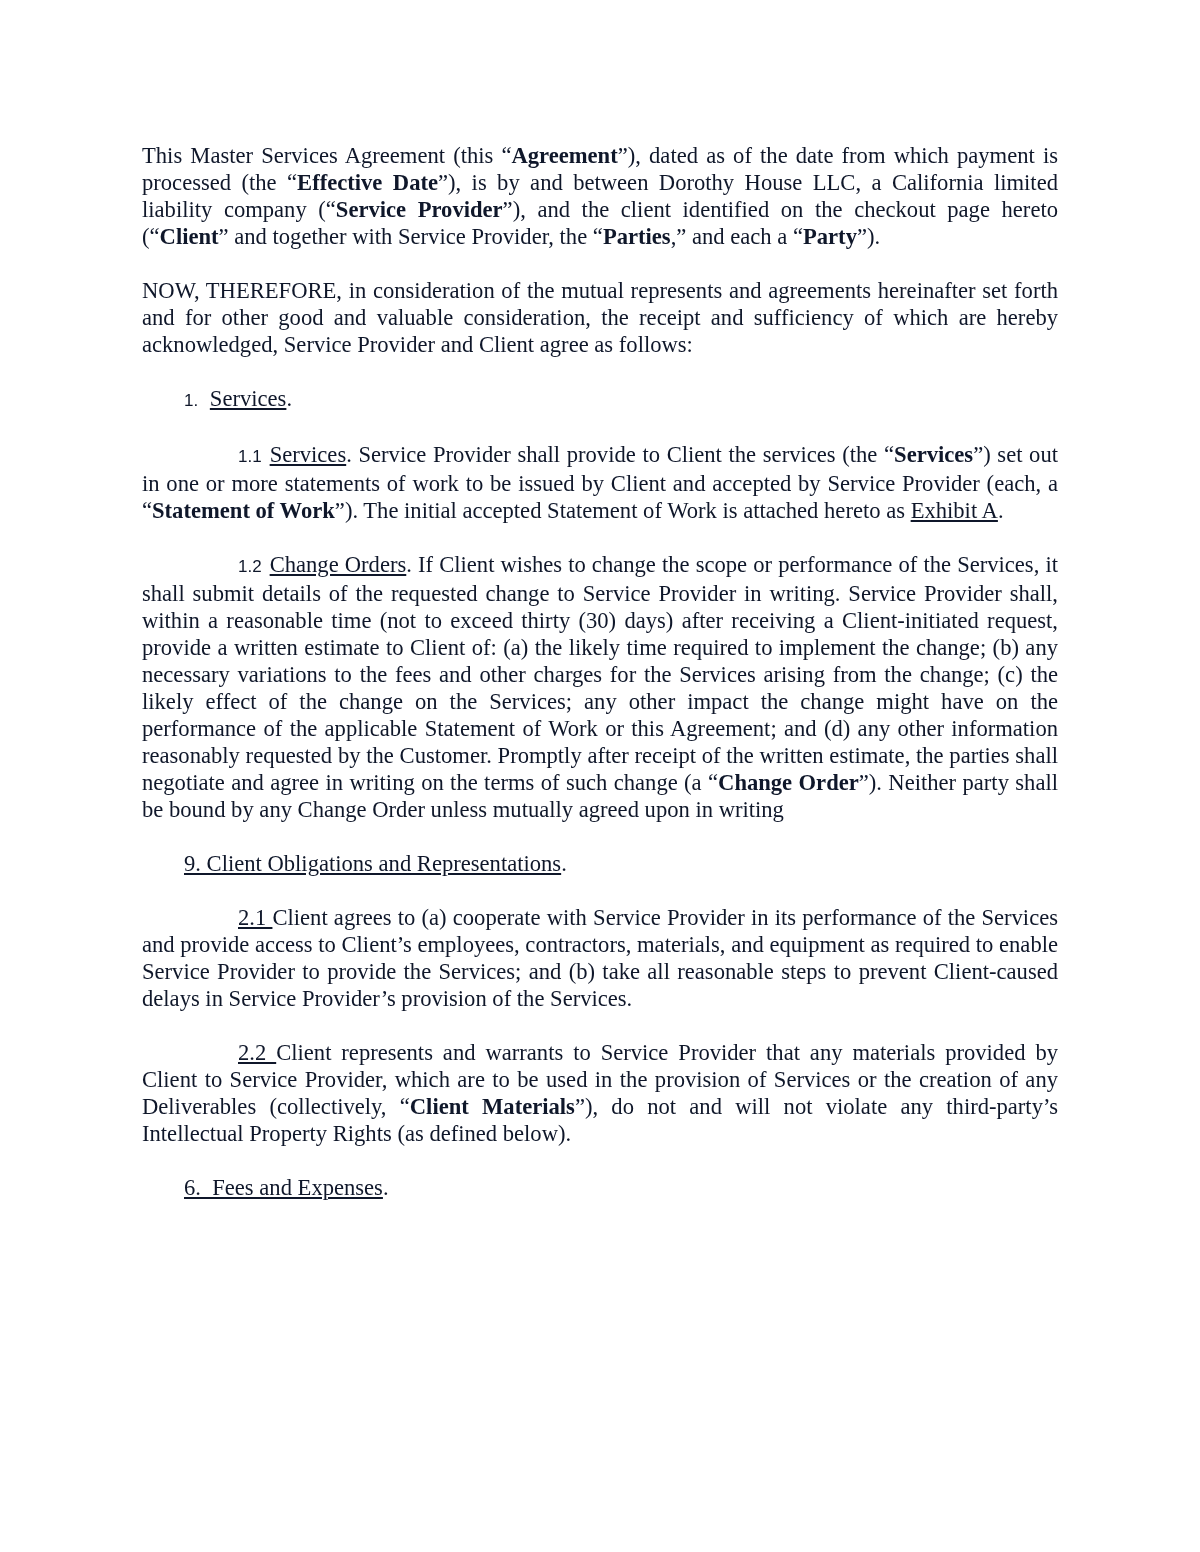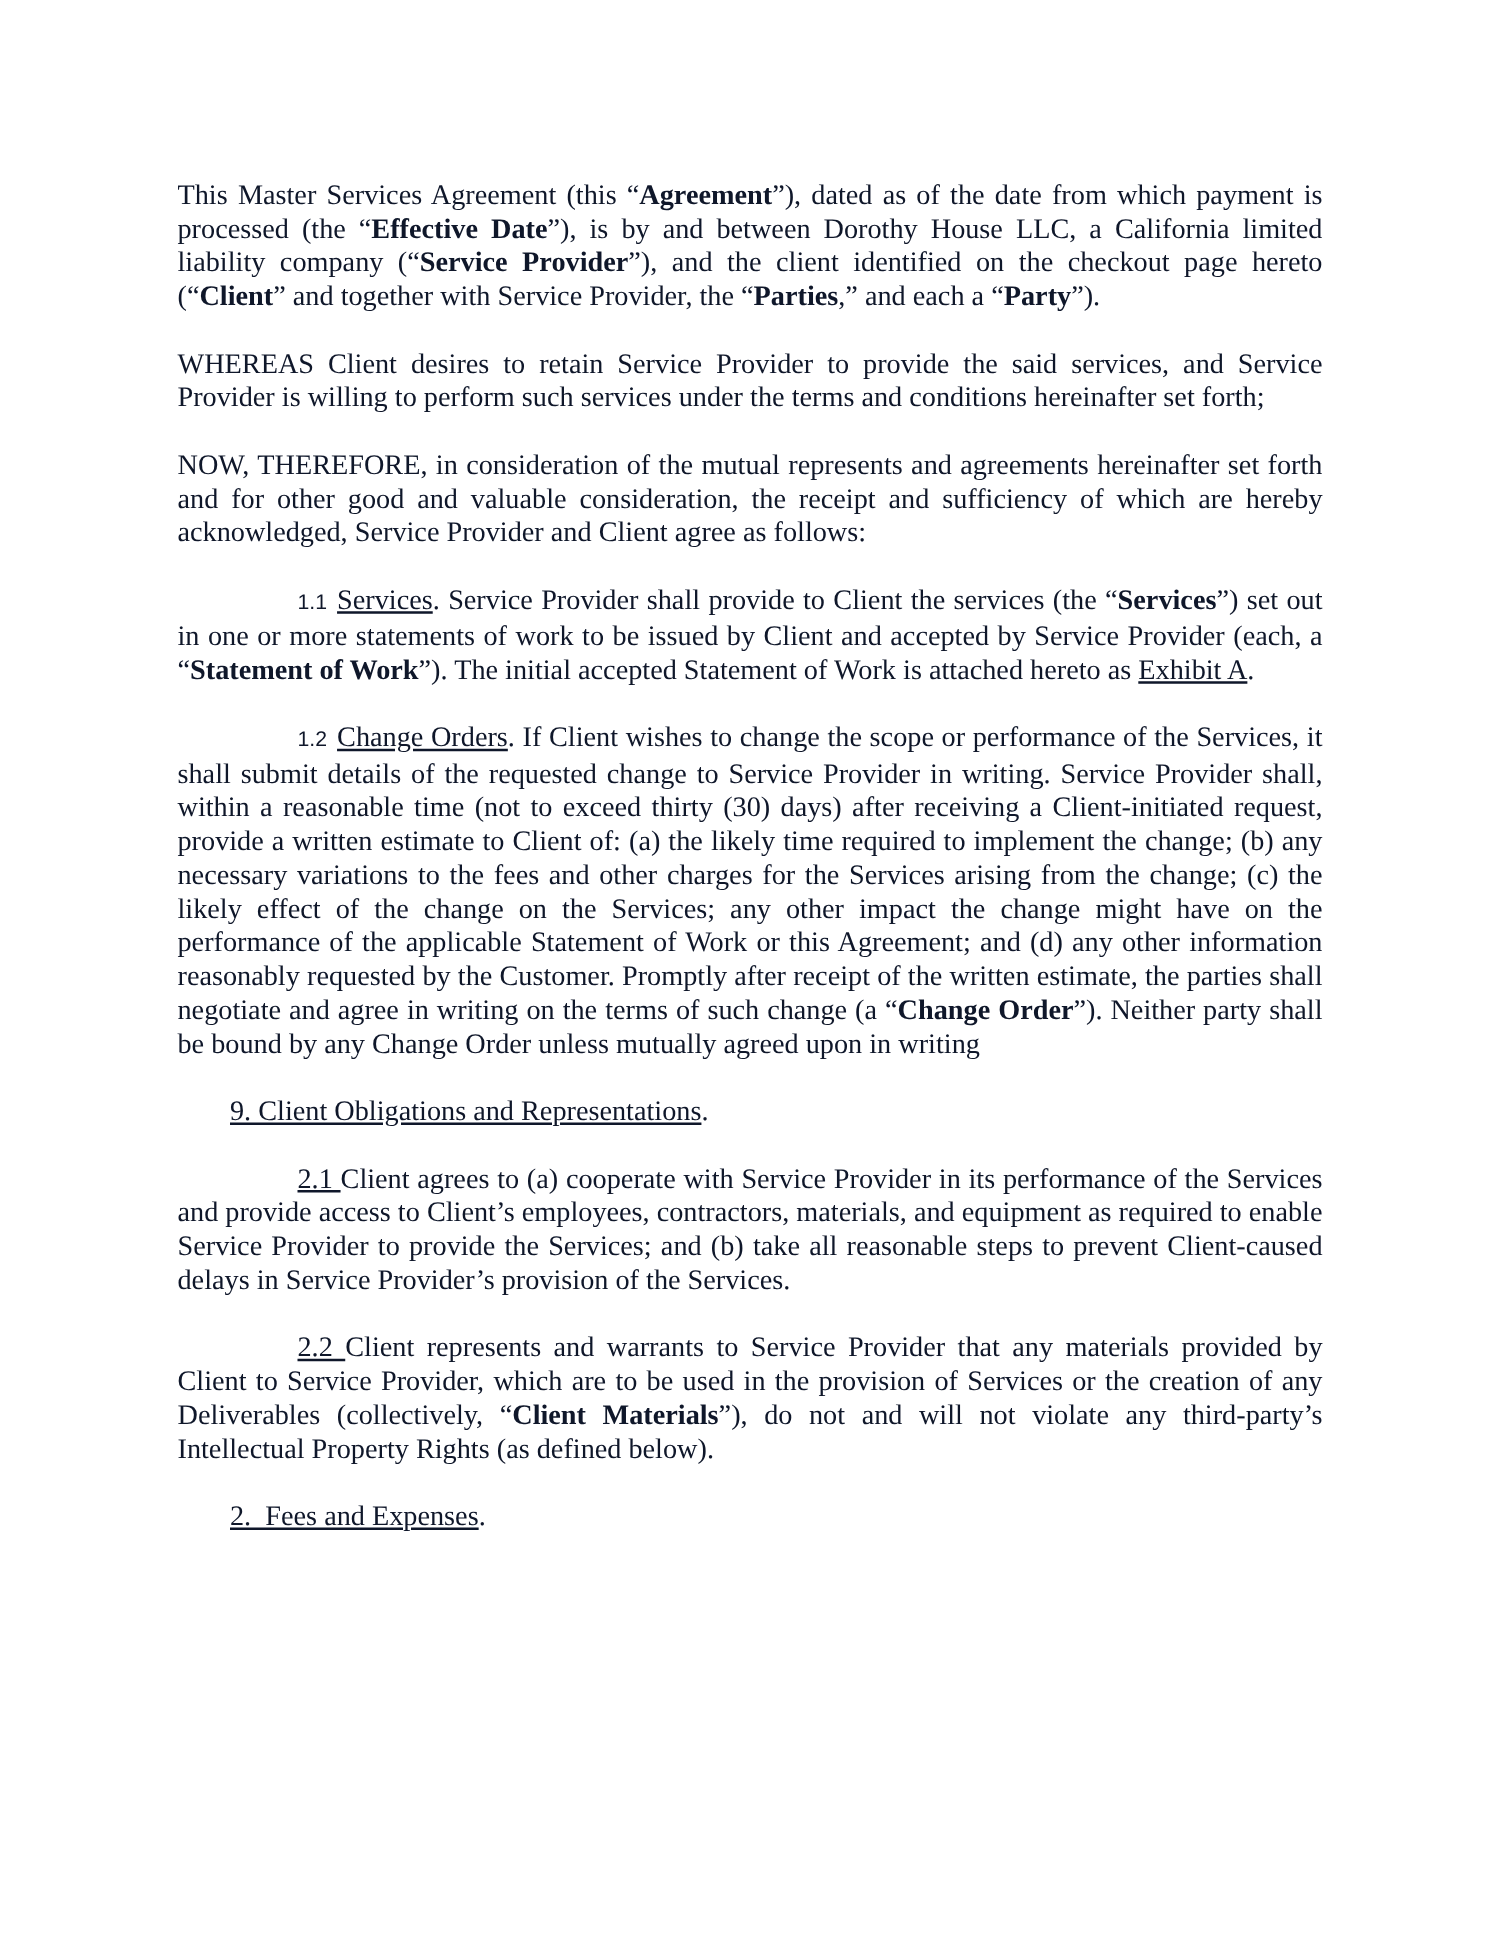--- a/index.html
+++ b/index.html
@@ -18,30 +18,30 @@
   .subnum { font-family: "Liberation Sans", "DejaVu Sans", sans-serif; font-size: 17px; margin-right: 8px; }
 </style>
 </head>
 <body>
 
 <div class="page">
 
   <p class="p"><span>This Master Services Agreement (this “</span><b>Agreement</b><span>”), dated as of the date from which payment is processed (the “</span><b>Effective Date</b><span>”), is by and between Dorothy House LLC, a California limited liability company (“</span><b>Service Provider</b><span>”), and the client identified on the checkout page hereto (“</span><b>Client</b><span>” and together with Service Provider, the “</span><b>Parties</b><span>,” and each a “</span><b>Party</b><span>”).</span></p>
 
 
-  <p class="p">WHEREAS Client desires to retain Service Provider to provide the said services, and Service Provider is willing to perform such services under the terms and conditions hereinafter set forth;</p>
 
   <p class="p">NOW, THEREFORE, in consideration of the mutual represents and agreements hereinafter set forth and for other good and valuable consideration, the receipt and sufficiency of which are hereby acknowledged, Service Provider and Client agree as follows:</p>
 
+  <p class="sec"><span class="num">1.</span> <u>Services</u><span>.</span></p>
 
   <p class="p"><span class="ind"></span><span class="subnum">1.1</span><u>Services</u><span>. Service Provider shall provide to Client the services (the “</span><b>Services</b><span>”) set out in one or more statements of work to be issued by Client and accepted by Service Provider (each, a “</span><b>Statement of Work</b><span>”). The initial accepted Statement of Work is attached hereto as </span><u>Exhibit A</u><span>.</span></p>
 
   <p class="p"><span class="ind"></span><span class="subnum">1.2</span><u>Change Orders</u><span>. If Client wishes to change the scope or performance of the Services, it shall submit details of the requested change to Service Provider in writing. Service Provider shall, within a reasonable time (not to exceed thirty (30) days) after receiving a Client-initiated request, provide a written estimate to Client of: (a) the likely time required to implement the change; (b) any necessary variations to the fees and other charges for the Services arising from the change; (c) the likely effect of the change on the Services; any other impact the change might have on the performance of the applicable Statement of Work or this Agreement; and (d) any other information reasonably requested by the Customer. Promptly after receipt of the written estimate, the parties shall negotiate and agree in writing on the terms of such change (a “</span><b>Change Order</b><span>”). Neither party shall be bound by any Change Order unless mutually agreed upon in writing</span></p>
 
   <p class="sec"><u>9.  Client Obligations and Representations</u><span>.</span></p>
 
   <p class="p"><span class="ind"></span><u style="white-space:pre">2.1 </u><span>Client agrees to (a) cooperate with Service Provider in its performance of the Services and provide access to Client’s employees, contractors, materials, and equipment as required to enable Service Provider to provide the Services; and (b) take all reasonable steps to prevent Client-caused delays in Service Provider’s provision of the Services.</span></p>
 
   <p class="p"><span class="ind"></span><u style="white-space:pre">2.2 </u><span>Client represents and warrants to Service Provider that any materials provided by Client to Service Provider, which are to be used in the provision of Services or the creation of any Deliverables (collectively, “</span><b>Client Materials</b><span>”), do not and will not violate any third-party’s Intellectual Property Rights (as defined below).</span></p>
 
-  <p class="sec"><u style="white-space:pre">2.  Fees and Expenses</u><span>.</span></p>
+  <p class="sec"><u style="white-space:pre">6.  Fees and Expenses</u><span>.</span></p>
 
 </div>
 
 </body></html>

